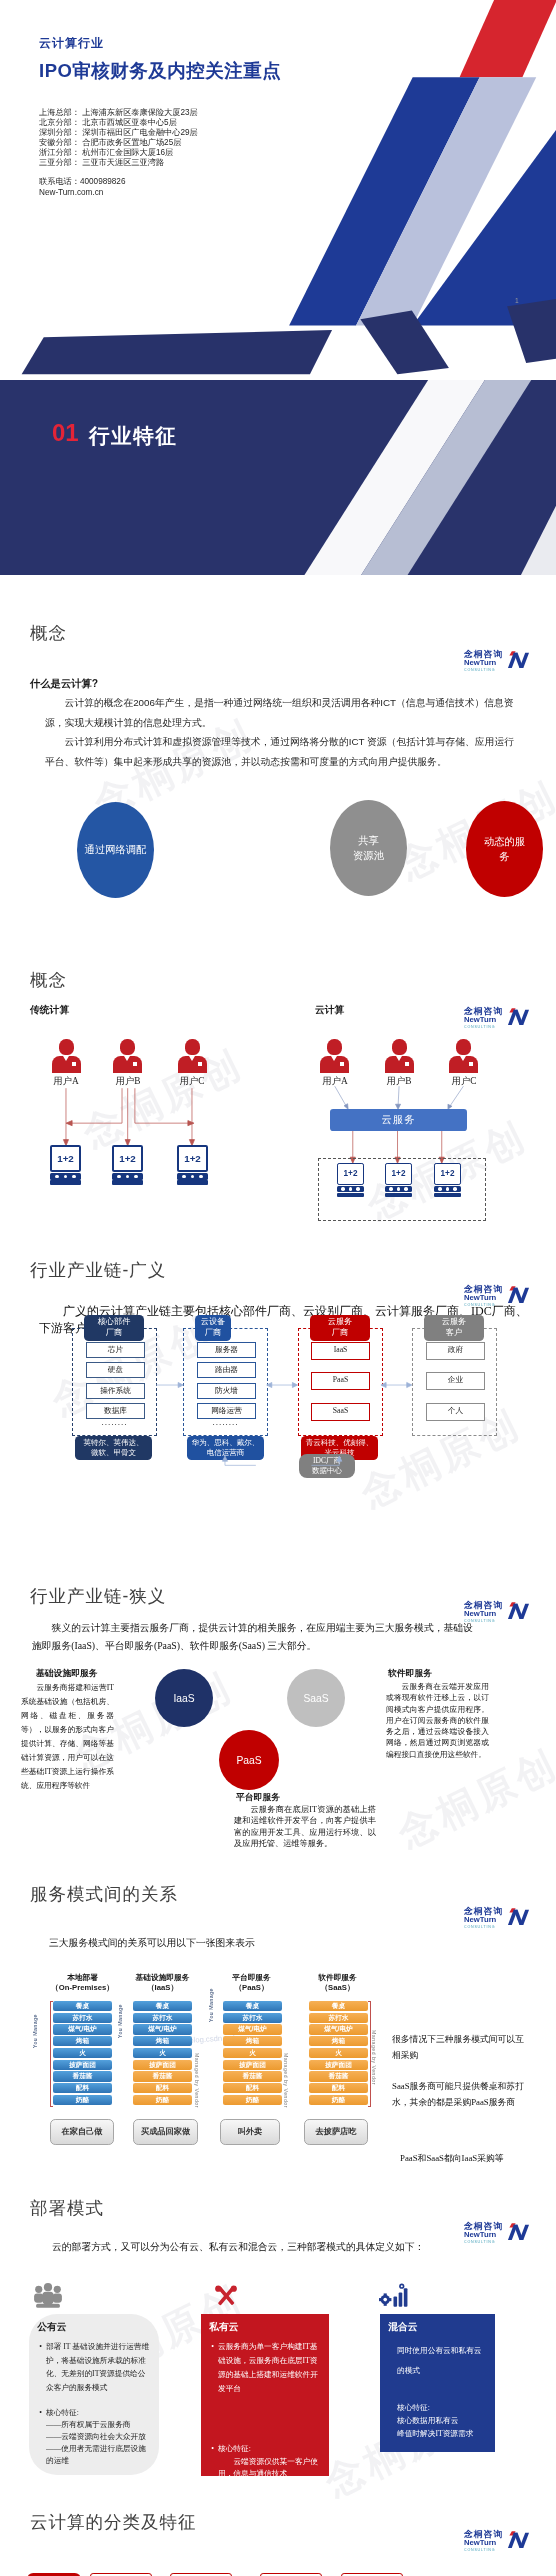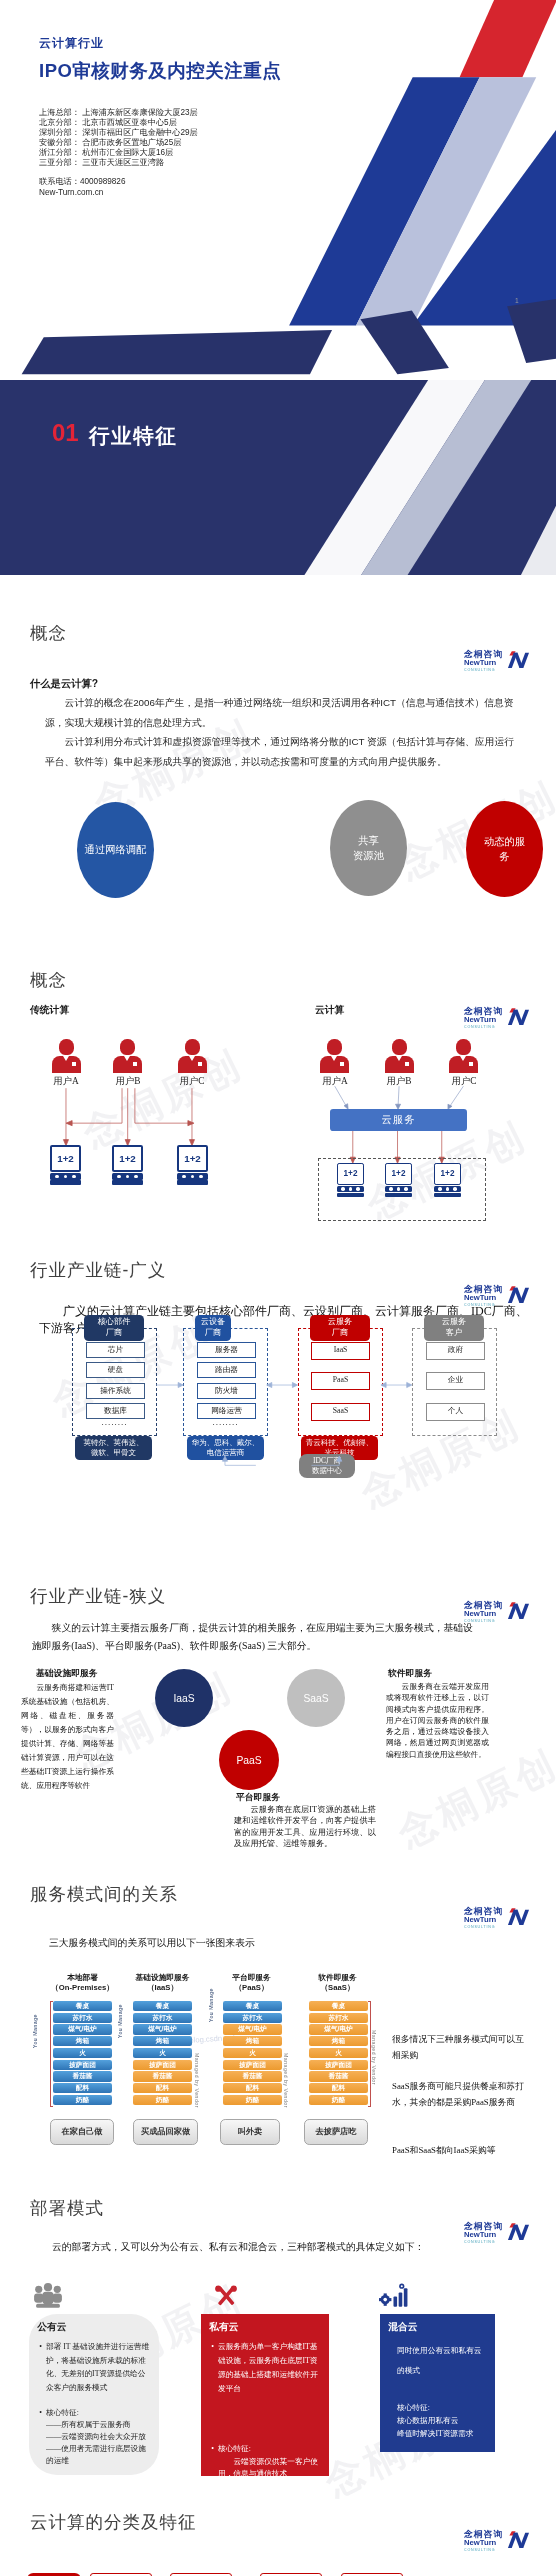--- a/index.html
+++ b/index.html
@@ -473,21 +473,21 @@
     <div class="rot" style="left:289px;top:2053px;color:#7f7f7f;transform:rotate(90deg);transform-origin:left top;">Managed by Vendor</div>
     <div class="rot" style="left:377px;top:2030px;color:#7f7f7f;transform:rotate(90deg);transform-origin:left top;">Managed by Vendor</div>
 
     <div class="gbtn" style="left:50px;top:2119px;width:62px;height:24px;line-height:24px;">在家自己做</div>
     <div class="gbtn" style="left:133px;top:2119px;width:63px;height:24px;line-height:24px;">买成品回家做</div>
     <div class="gbtn" style="left:220px;top:2119px;width:58px;height:24px;line-height:24px;">叫外卖</div>
     <div class="gbtn" style="left:304px;top:2119px;width:62px;height:24px;line-height:24px;">去披萨店吃</div>
 
     <p class="p sf" style="left:392px;top:2032px;width:140px;margin:0;font-size:8.8px;line-height:15.5px;color:#111;">很多情况下三种服务模式间可以互相采购</p>
     <p class="p sf" style="left:392px;top:2079px;width:140px;margin:0;font-size:8.8px;line-height:15.5px;color:#111;">SaaS服务商可能只提供餐桌和苏打水，其余的都是采购PaaS服务商</p>
-    <p class="p sf" style="left:392px;top:2143px;width:140px;margin:0;font-size:8.8px;line-height:15.5px;color:#111;">PaaS和SaaS都向IaaS采购等</p>
+    <p class="p sf" style="left:392px;top:2143px;width:140px;margin:8px;font-size:8.8px;line-height:15.5px;color:#111;">PaaS和SaaS都向IaaS采购等</p>
   </section>
 
   <section>
     <div class="p h" style="left:30px;top:2196px;">部署模式</div>
     <div class="ntlogo" style="left:464px;top:2221px;">
       <div>
           <div class="nt-cn">念桐咨询</div>
           <div class="nt-en">NewTurn</div>
           <div class="nt-sub">CONSULTING</div>
         </div>

